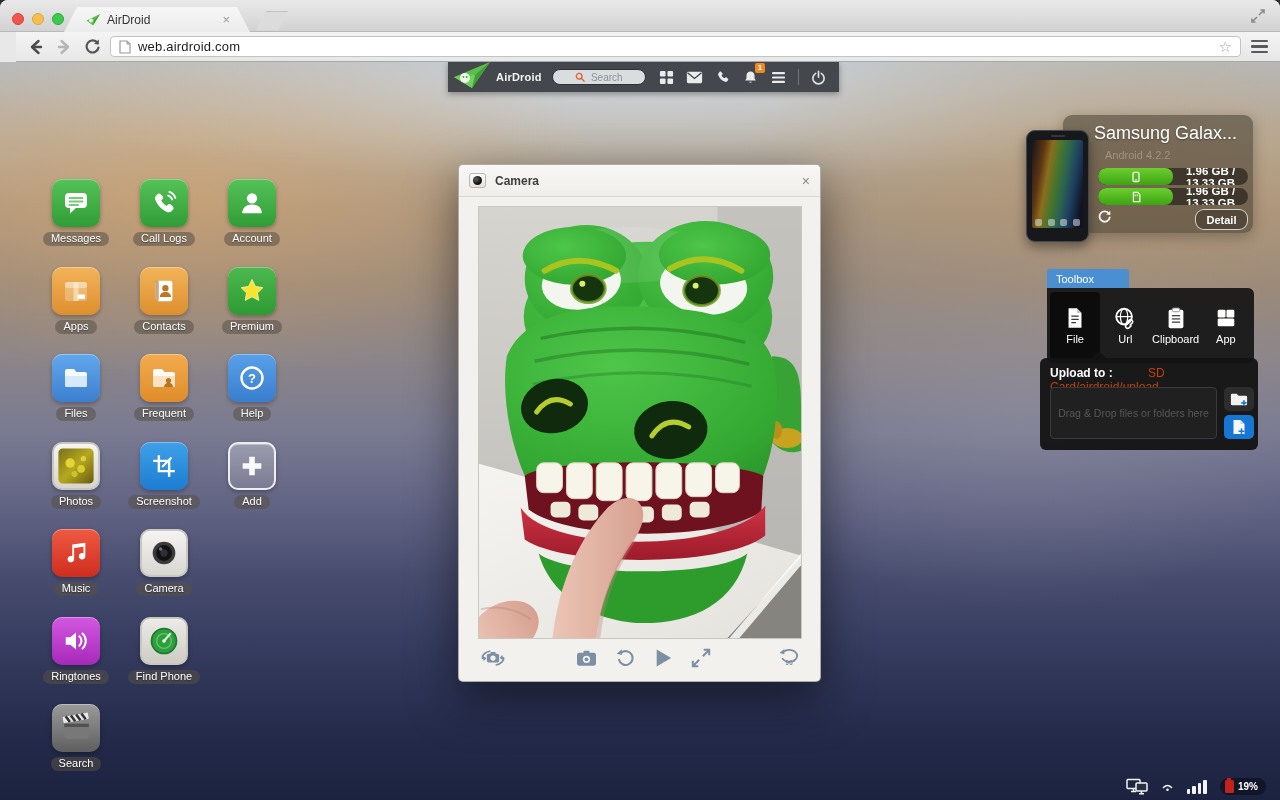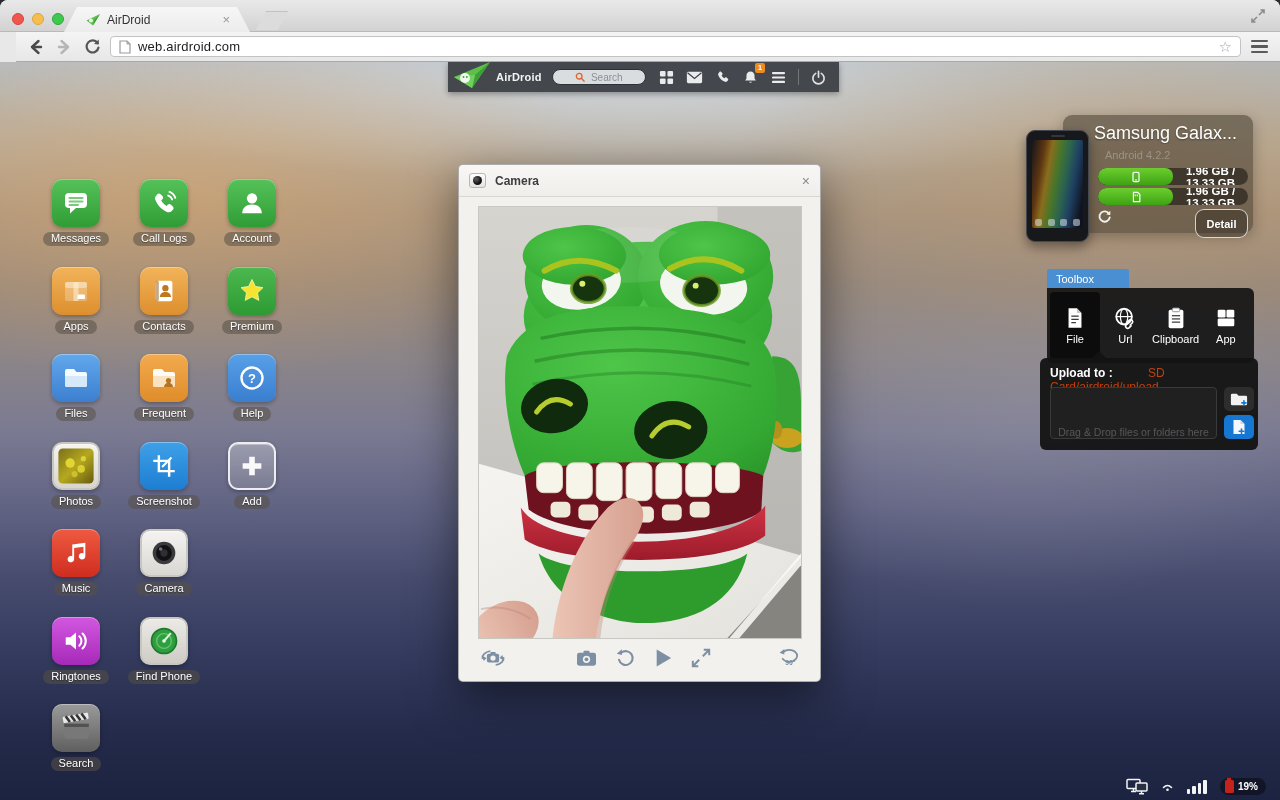--- a/index.html
+++ b/index.html
@@ -92,21 +92,21 @@
     background:rgba(66,58,46,0.55); border-radius:9px; box-shadow:0 4px 14px rgba(0,0,0,0.25); }
   .dev-name { position:absolute; left:31px; top:8px; width:152px; font-size:18px; color:#fff;
     white-space:nowrap; overflow:hidden; text-shadow:0 1px 2px rgba(0,0,0,0.4); }
   .dev-os { position:absolute; left:42px; top:34px; font-size:11px; color:#9b9386; }
   .dev-bar { position:absolute; left:35px; width:150px; height:17px; background:rgba(18,16,12,0.55);
     border-radius:9px; display:flex; align-items:center; overflow:hidden; }
   .dev-chip { width:26px; height:17px; border-radius:8px; background:linear-gradient(#6cce2e,#3da313);
     display:flex; align-items:center; justify-content:center; flex:none; }
   .dev-bar span { flex:1; text-align:center; color:#fff; font-size:11.5px; font-weight:bold; }
   .dev-refresh { position:absolute; left:34px; top:94px; }
-  .dev-detail { position:absolute; right:5px; top:94px; width:53px; height:29px; border:1px solid rgba(255,255,255,0.75);
+  .dev-detail { position:absolute; right:5px; top:94px; width:53px; height:21px; border:1px solid rgba(255,255,255,0.75);
     border-radius:9px; background:rgba(28,24,18,0.35); color:#fff; font-size:11px; font-weight:bold;
     display:flex; align-items:center; justify-content:center; }
   .phone { position:absolute; left:1026px; top:68px; width:63px; height:112px; background:#17181c;
     border:1px solid #45474e; border-radius:9px; box-shadow:0 5px 12px rgba(0,0,0,0.4); }
   .phone .spk { position:absolute; left:50%; top:4px; transform:translateX(-50%); width:14px; height:2px; background:#34363c; border-radius:2px; }
   .phone .scr { position:absolute; left:5px; right:5px; top:9px; bottom:13px; border-radius:2px;
     background:linear-gradient(100deg,#15151a 0%,#5e3512 20%,#8a6d1d 32%,#47762a 46%,#2b6350 60%,#1e4062 74%,#101320 92%); }
   .phone .dock { position:absolute; left:8px; right:8px; bottom:15px; height:7px; display:flex; justify-content:space-between; }
   .phone .dock i { width:7px; height:7px; border-radius:2px; background:rgba(220,225,235,0.55); }
 
@@ -120,21 +120,21 @@
   .tb-item span { color:#fff; font-size:11px; }
 
   
   .up-panel { position:absolute; left:1040px; top:296px; width:218px; height:92px;
     background:rgba(19,19,19,0.95); border-radius:6px; }
   .up-panel:before { content:""; position:absolute; left:52px; top:-7px; border:7px solid transparent;
     border-bottom-color:rgba(19,19,19,0.95); border-top:none; }
   .up-row { position:absolute; left:10px; top:8px; font-size:12px; color:#fff; font-weight:bold; }
   .up-row em { font-style:normal; font-weight:normal; color:#c2410c;margin-left:32px; }
   .dropzone { position:absolute; left:10px; top:29px; width:167px; height:52px; background:#202020;
-    border:1px solid #3a3a3a; border-radius:4px; display:flex; align-items:flex-end; justify-content:center; }
+    border:1px solid #3a3a3a; border-radius:4px; display:flex; align-items:center; justify-content:center; }
   .dropzone span { color:#575757; font-size:10.5px; }
   .up-btn { position:absolute; left:184px; width:30px; height:24px; border-radius:5px;
     display:flex; align-items:center; justify-content:center; }
   .up-btn.folder { top:29px; background:#2d2d2d; }
   .up-btn.blue { top:57px; background:#1677d2; }
 
   
   .tray { position:absolute; right:14px; bottom:5px; display:flex; align-items:center; gap:13px; }
   .sigbars { display:flex; align-items:flex-end; gap:2px; }
   .sigbars i { width:3.5px; background:#f2f4f6; border-radius:1px; }

